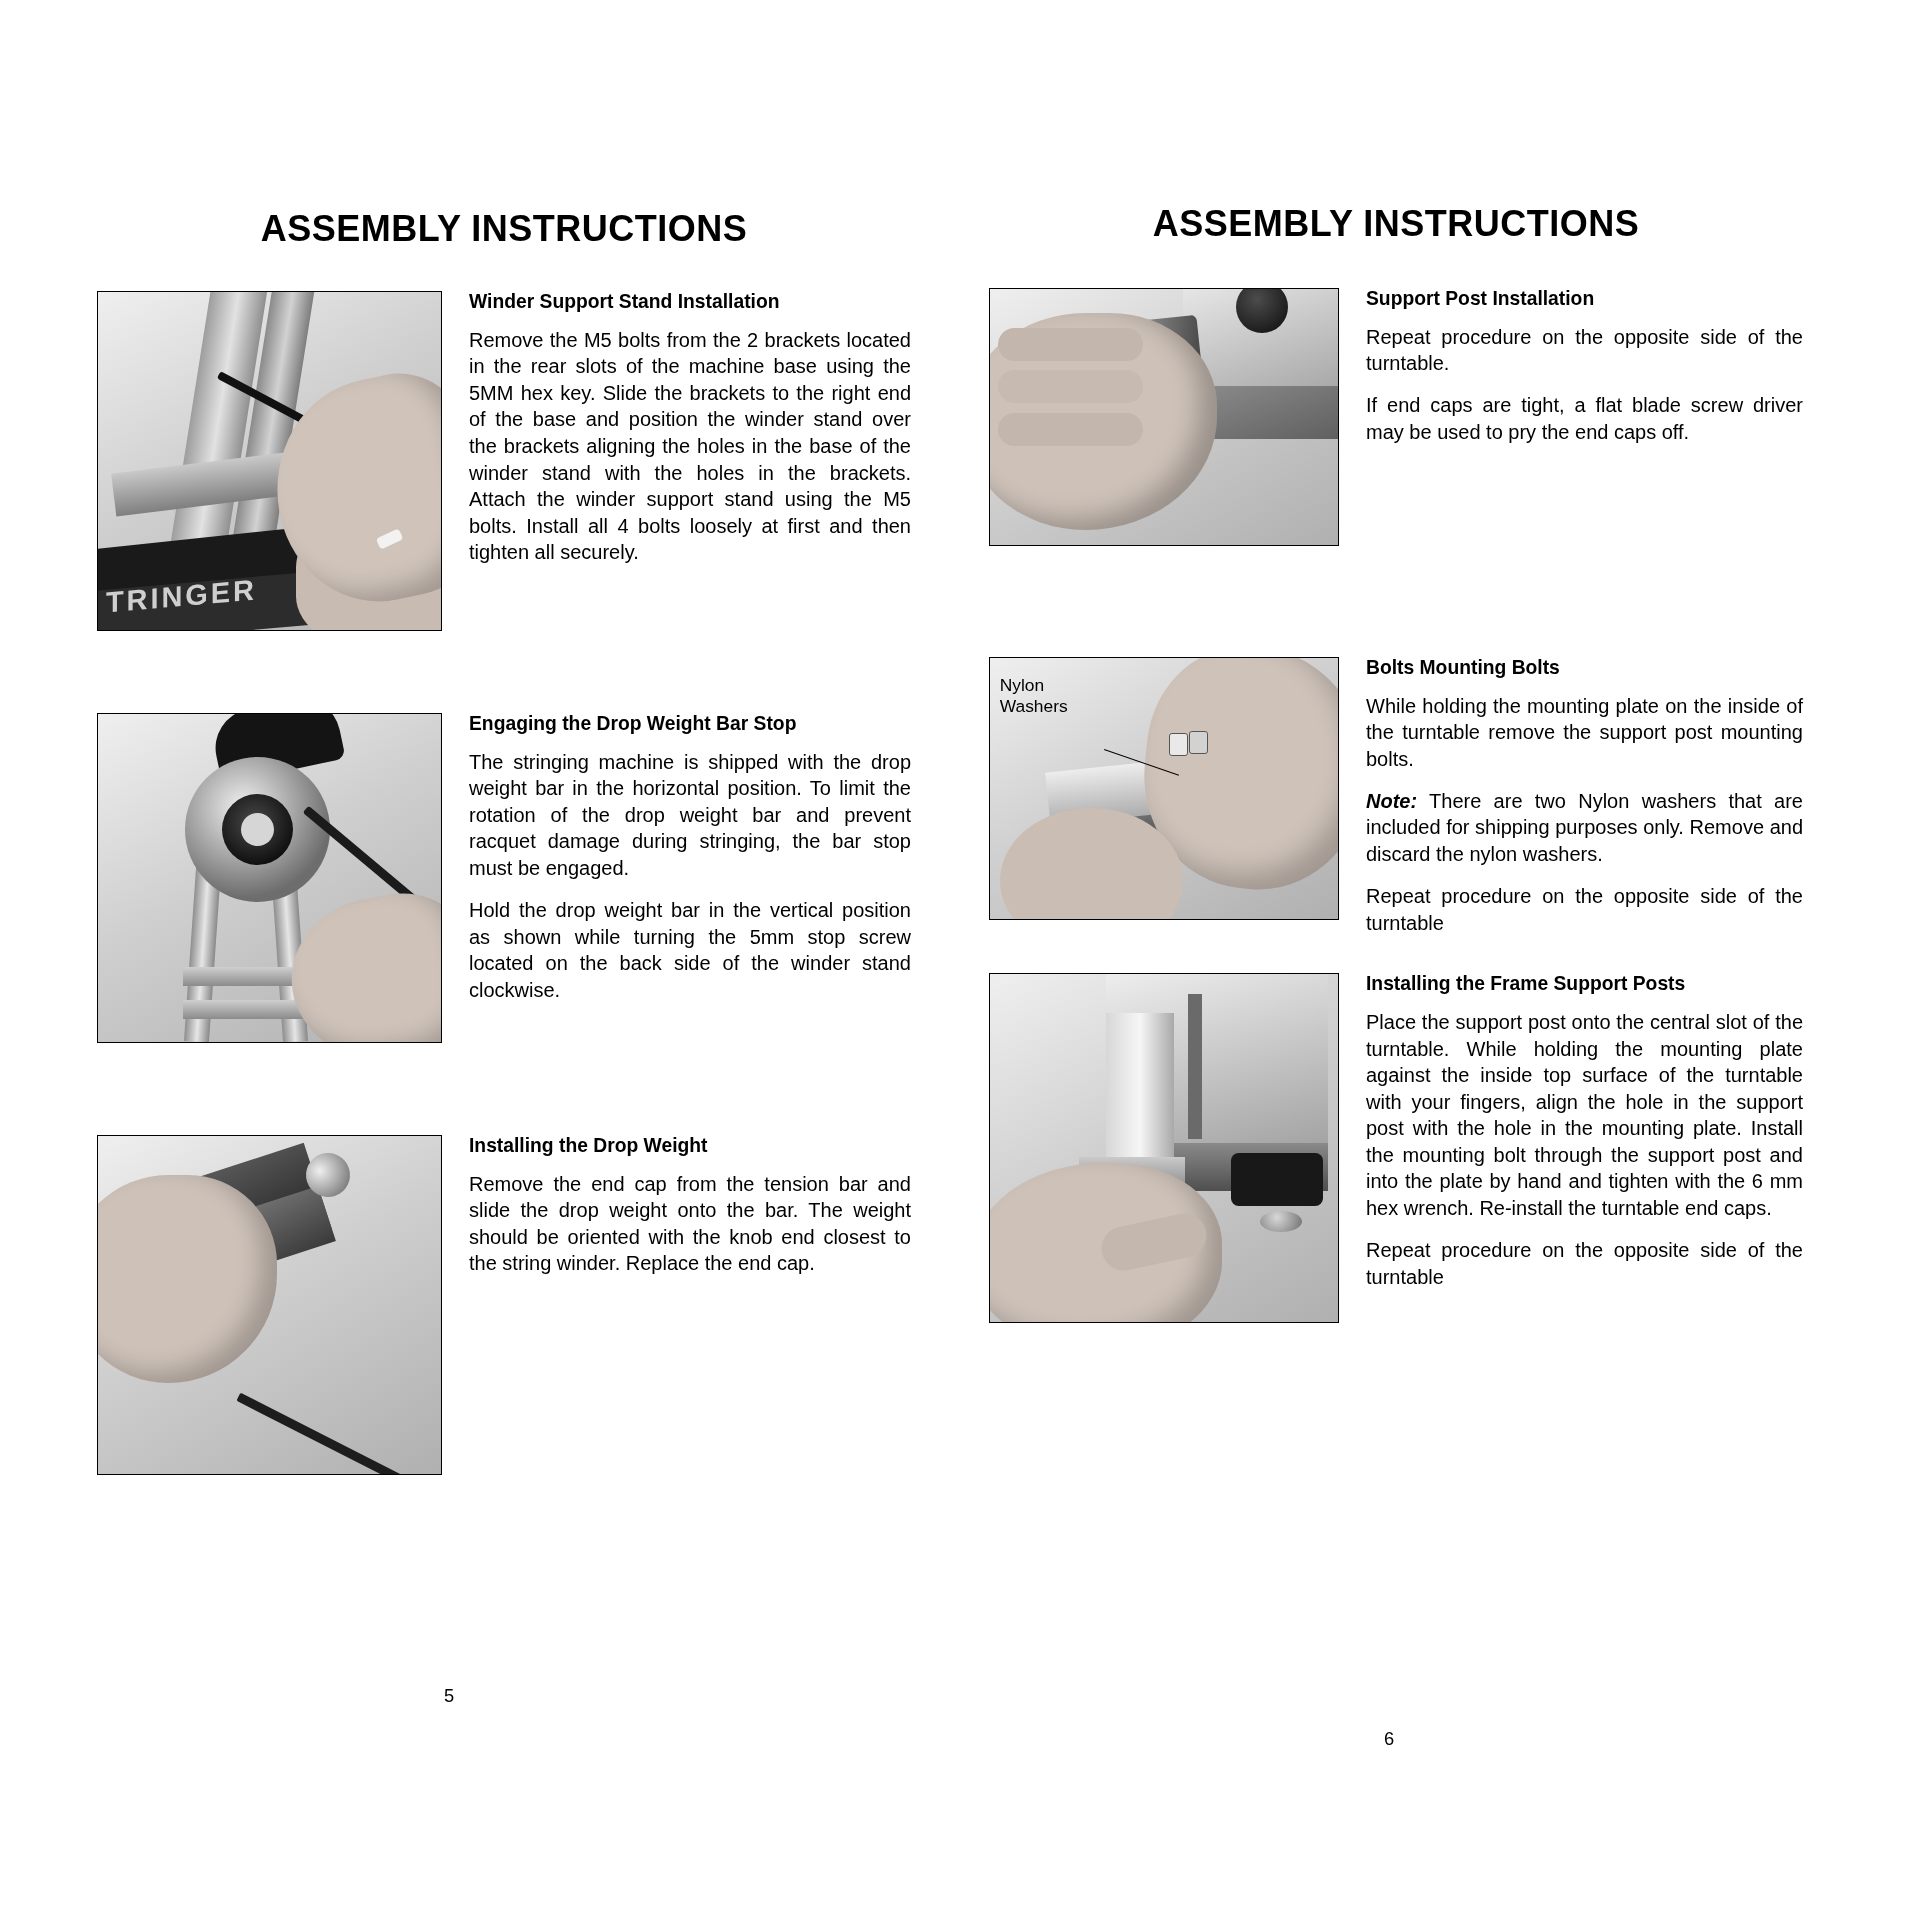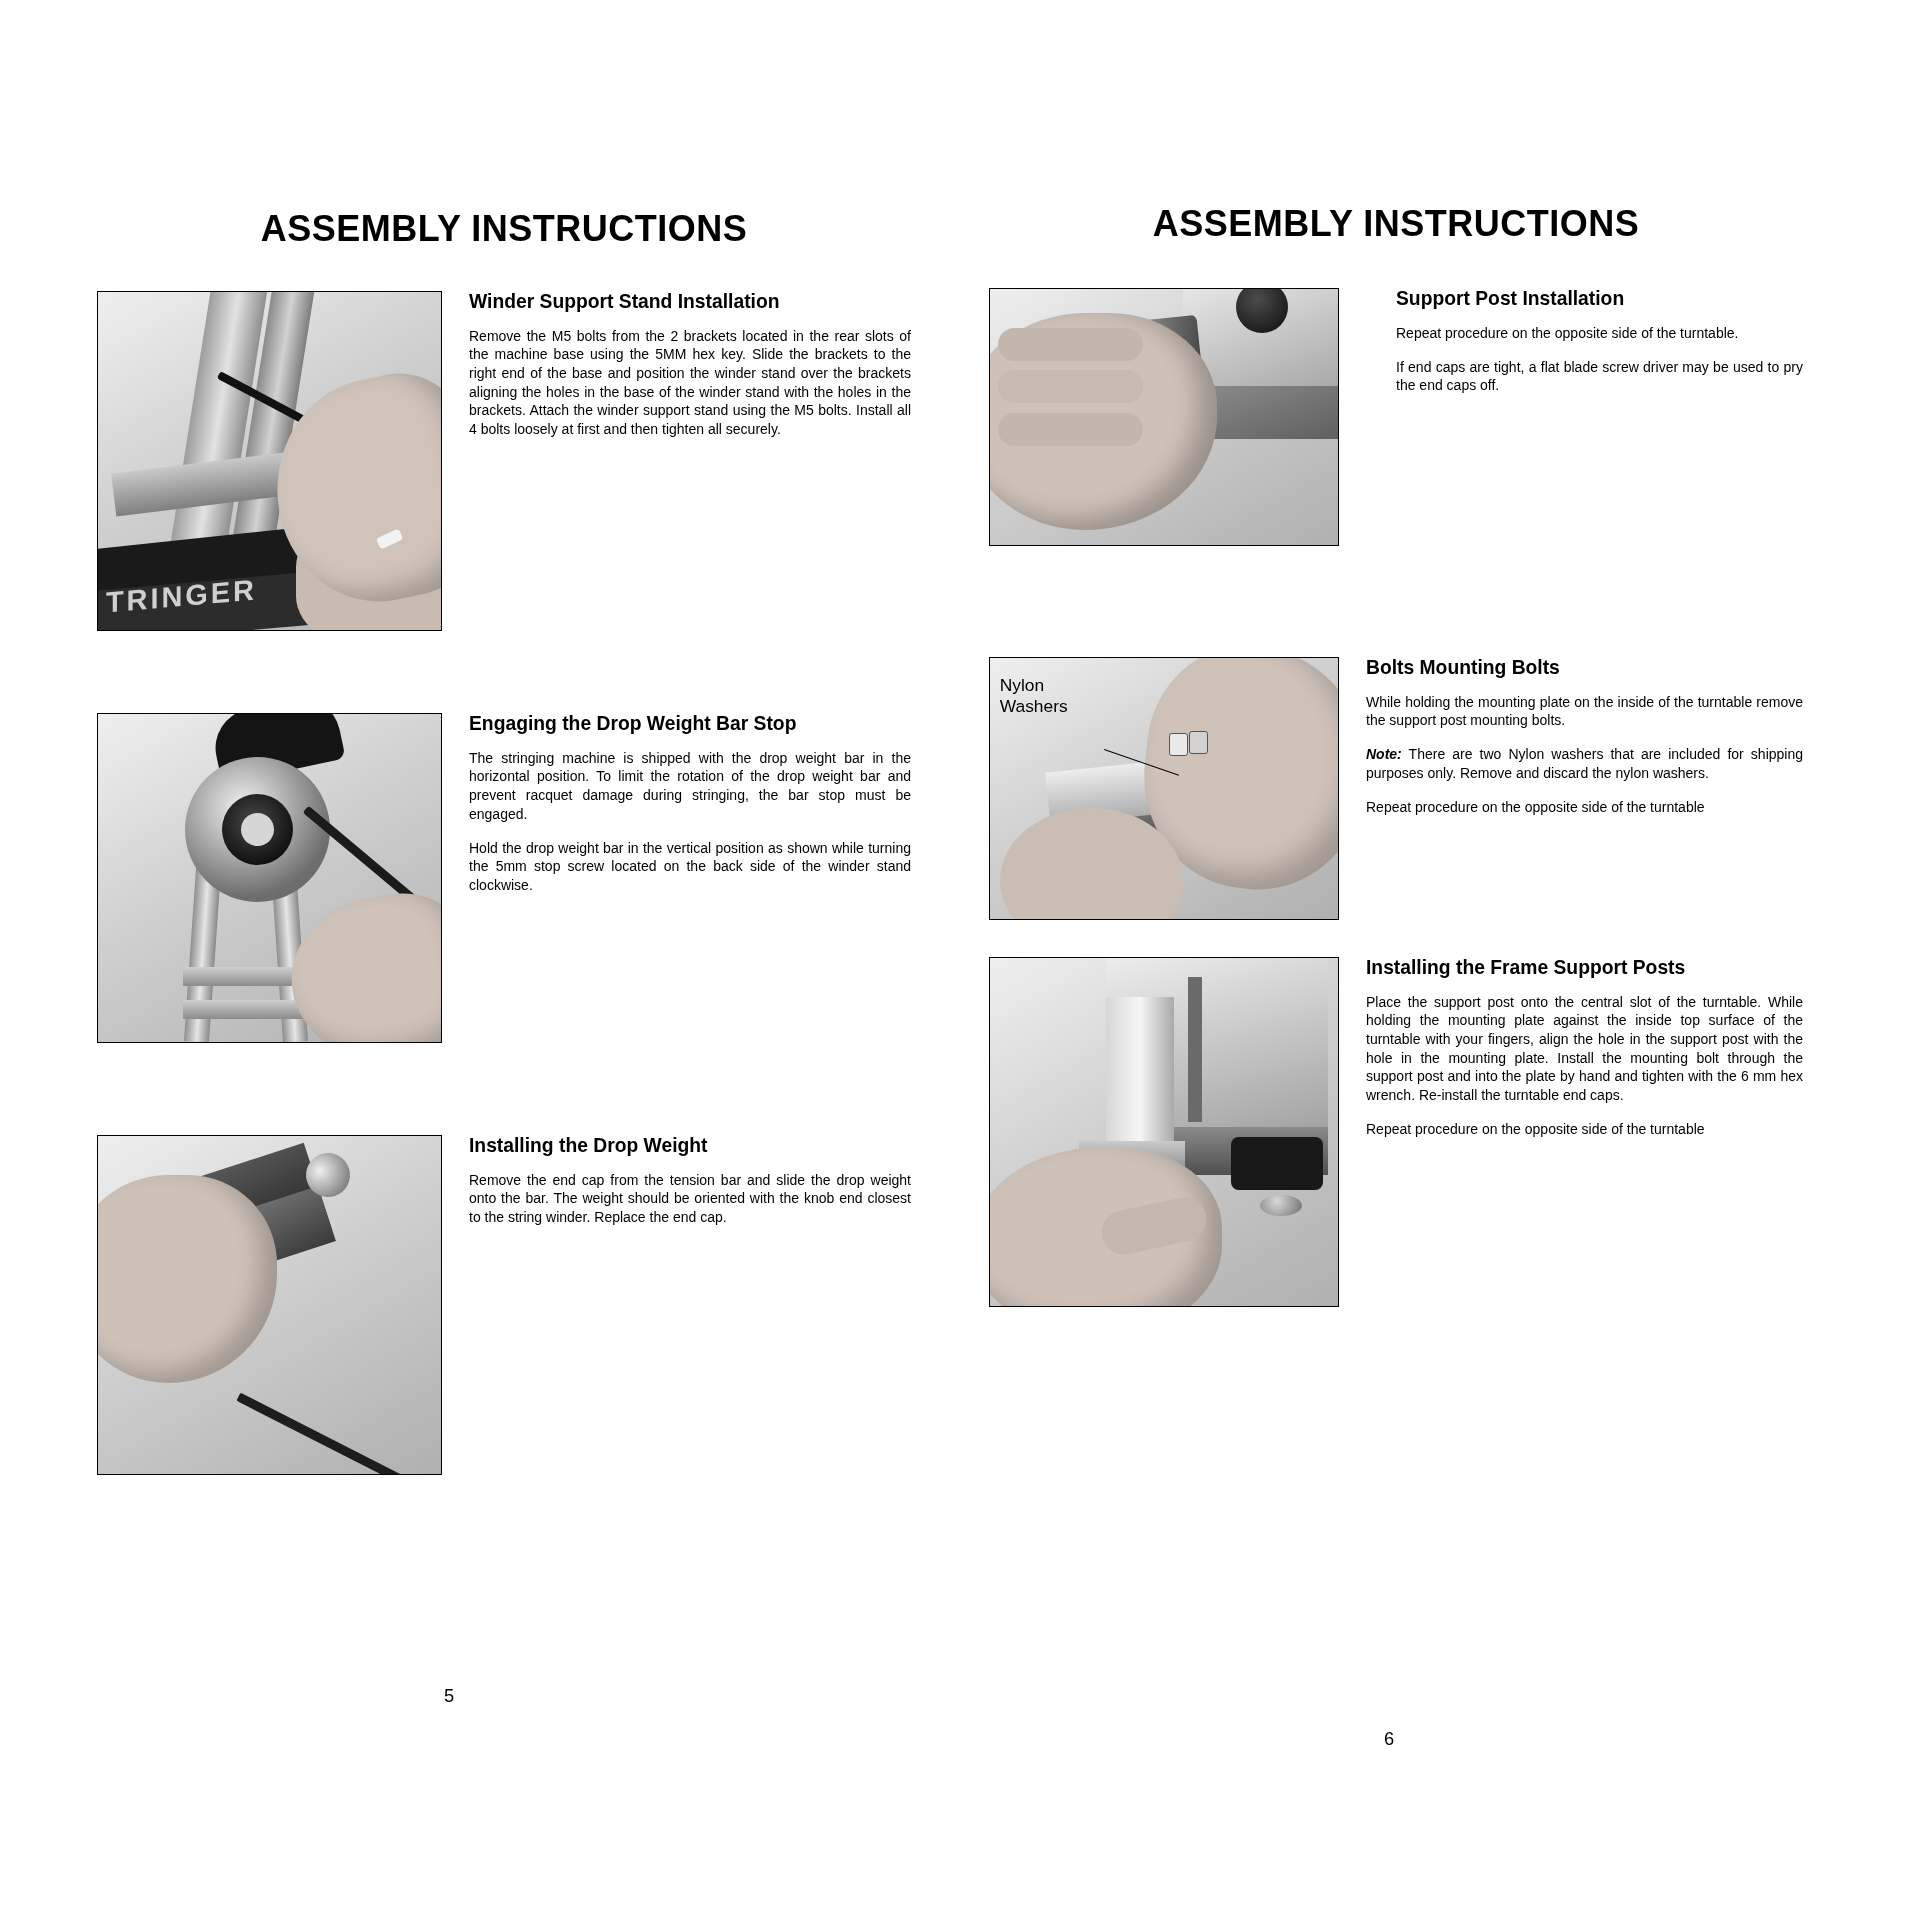--- a/index.html
+++ b/index.html
@@ -60,21 +60,21 @@
     flex: 1 1 auto;
     padding-left: 27px;
   }
   .sec-title {
     font-size: 19.3px;
     font-weight: bold;
     margin: 0 0 13.5px 0;
     line-height: 1.15;
   }
   .sec-body {
-    font-size: 14px;
+    font-size: 20px;
     line-height: 1.33;
     margin: 0 0 15.4px 0;
     text-align: justify;
   }
   .sec-body:last-child { margin-bottom: 0; }
   .note-label { font-style: italic; font-weight: bold; }
 
   .page-num {
     position: absolute;
     font-size: 18.3px;
@@ -83,21 +83,21 @@
 
   
   #sec-l1 { margin-top: 41px; }
   #sec-l1 .photo { width: 343px; height: 338px; }
   #sec-l2 { margin-top: 82px; }
   #sec-l2 .photo { width: 343px; height: 328px; }
   #sec-l3 { margin-top: 92px; }
   #sec-l3 .photo { width: 343px; height: 338px; }
 
   
-  #sec-r1 { margin-top: 43px; gap: 30px; }
+  #sec-r1 { margin-top: 43px; }
   #sec-r1 .photo { width: 348px; height: 256px; }
   #sec-r2 { margin-top: 111px; }
   #sec-r2 .photo { width: 348px; height: 261px; }
   #sec-r3 { margin-top: 37px; }
   #sec-r3 .photo { width: 348px; height: 348px; }
 
   
   .ph-bg {
     position: absolute; inset: 0;
     background: linear-gradient(150deg, #efefef 0%, #cfcfcf 45%, #b0b0b0 100%);

